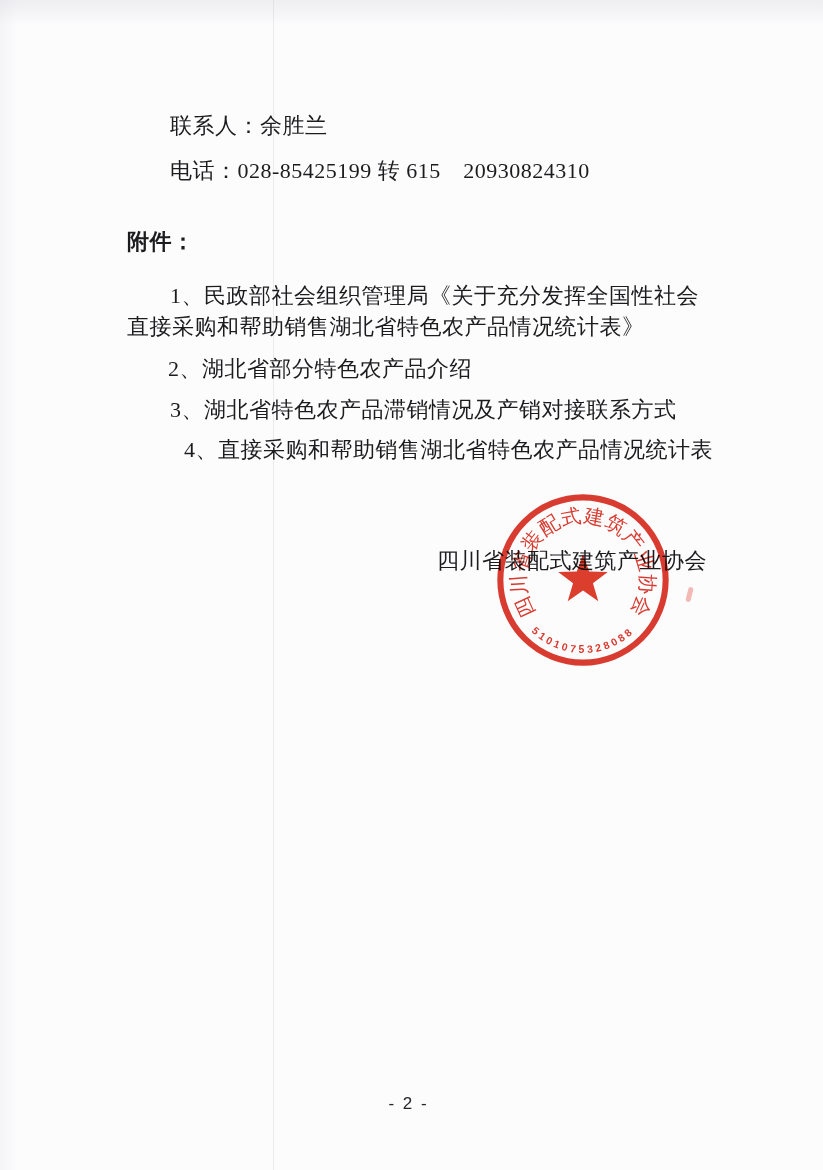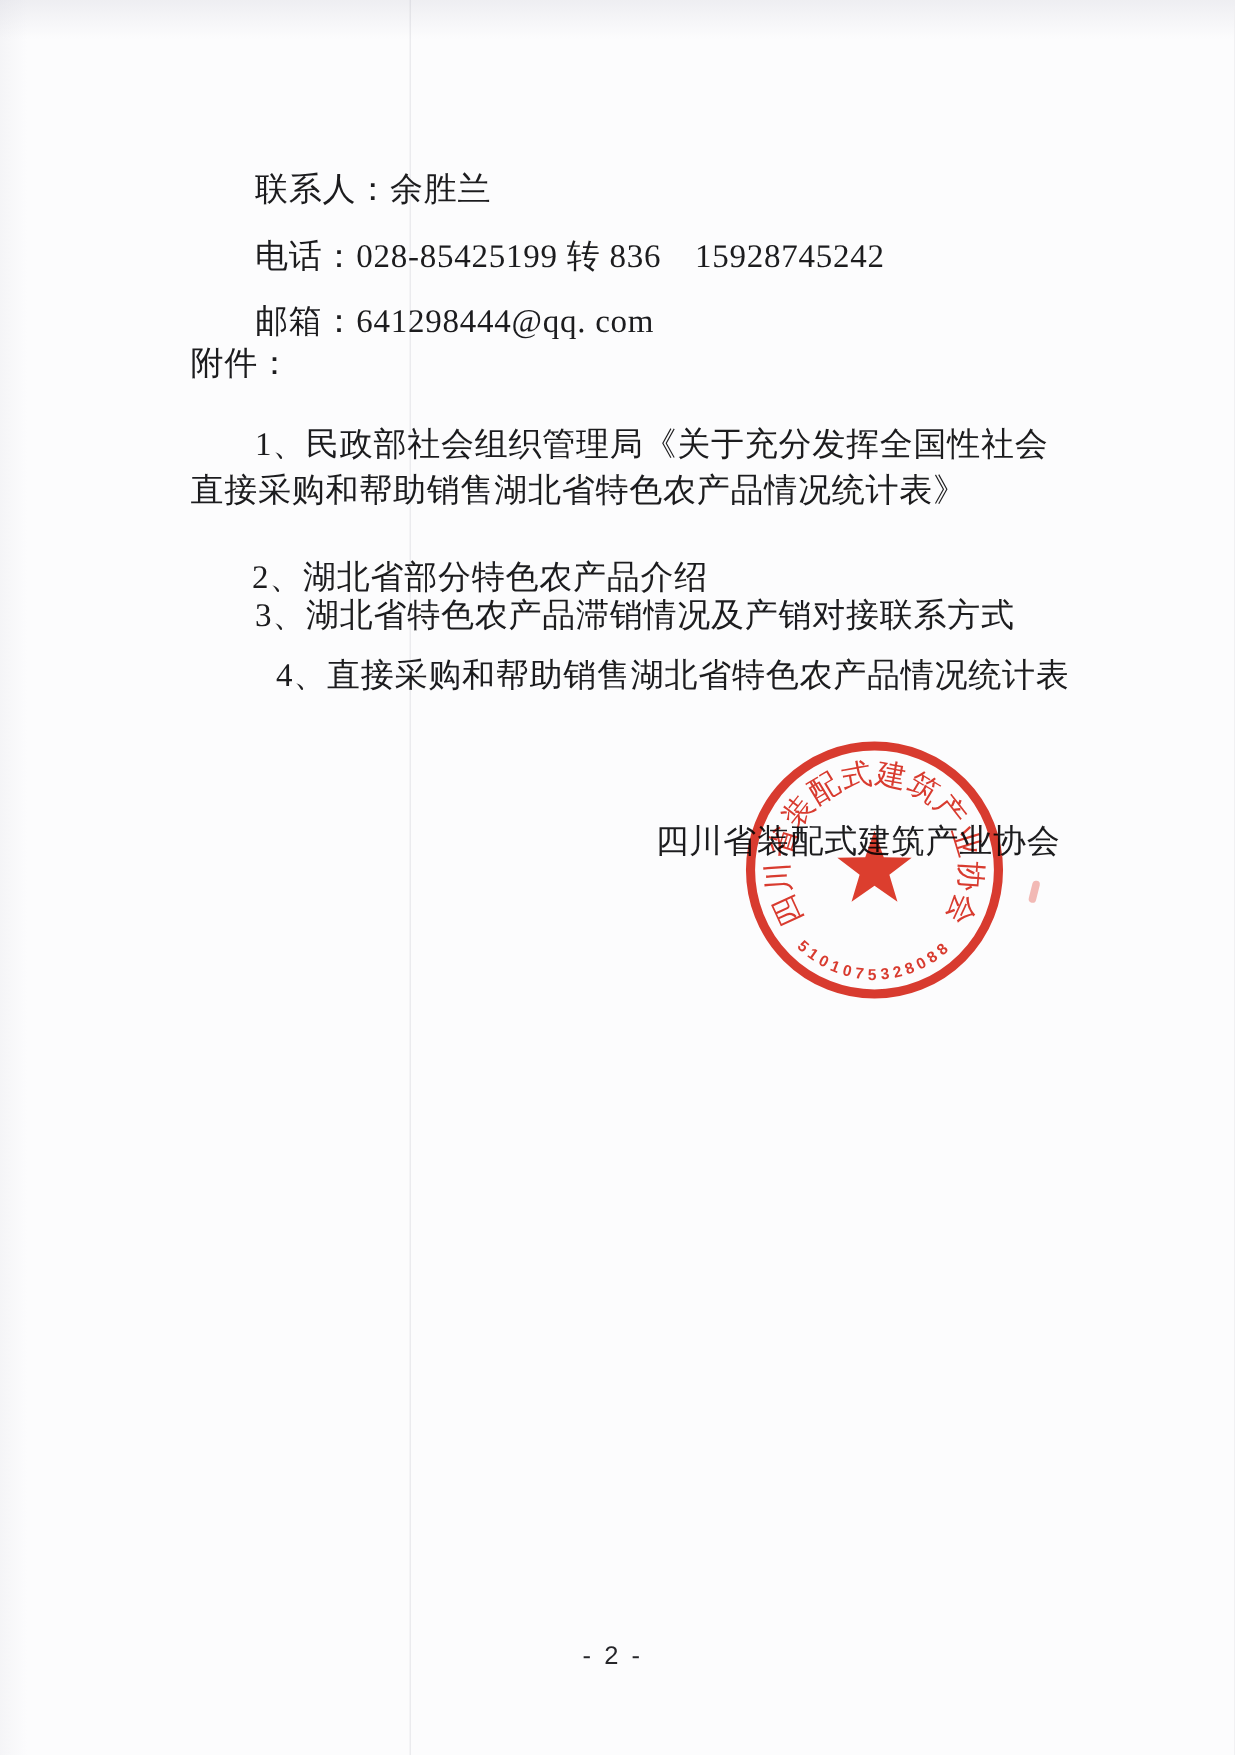--- a/index.html
+++ b/index.html
@@ -34,24 +34,24 @@
   .t {
     position: absolute;
     font-size: 22px;
     line-height: 25px;
     letter-spacing: 0.5px;
     white-space: pre;
   }
   .t-person   { left: 170px; top: 113px; text-align: right; }
   .t-phone    { left: 170px; top: 158px; }
   .t-email    { left: 170px; top: 201px; }
-  .t-attach   { left: 127px; top: 229px; }
+  .t-attach   { left: 127px; top: 229px; font-weight: bold; }
   .t-item1a   { left: 170px; top: 283px; font-family: Liberation Serif, serif; }
   .t-item1b   { left: 127px; top: 314px; }
-  .t-item2    { left: 168px; top: 356px; margin-top: 16px; }
+  .t-item2    { left: 168px; top: 356px; }
   .t-item3    { left: 170px; top: 397px; }
   .t-item4    { left: 163px; top: 437px; margin-left: 21px; }
   .t-org      { left: 437px; top: 548px; }
   .t-date     { left: 493px; top: 588px; letter-spacing: 1px; }
   .seal {
     position: absolute;
     left: 496px;
     top: 493px;
     width: 174px;
     height: 174px;
@@ -81,22 +81,21 @@
   }
 </style>
 </head>
 <body>
 
 <div class="sheet">
 
   <div class="crease"></div>
 
   <div class="t t-person">联系人：余胜兰</div>
-  <div class="t t-phone">电话：028-85425199 转 836　15928745242</div>
-  <div class="t t-email">邮箱：641298444@qq. com</div>
+  <div class="t t-phone">电话：028-85425199 转 615　20930824310</div>
 
   <div class="t t-attach">附件：</div>
 
   <div class="t t-item1a">1、民政部社会组织管理局《关于充分发挥全国性社会</div>
   <div class="t t-item1b">直接采购和帮助销售湖北省特色农产品情况统计表》</div>
   <div class="t t-item2">2、湖北省部分特色农产品介绍</div>
   <div class="t t-item3">3、湖北省特色农产品滞销情况及产销对接联系方式</div>
   <div class="t t-item4">4、直接采购和帮助销售湖北省特色农产品情况统计表</div>
 
   <div class="t t-org">四川省装配式建筑产业协会</div>

